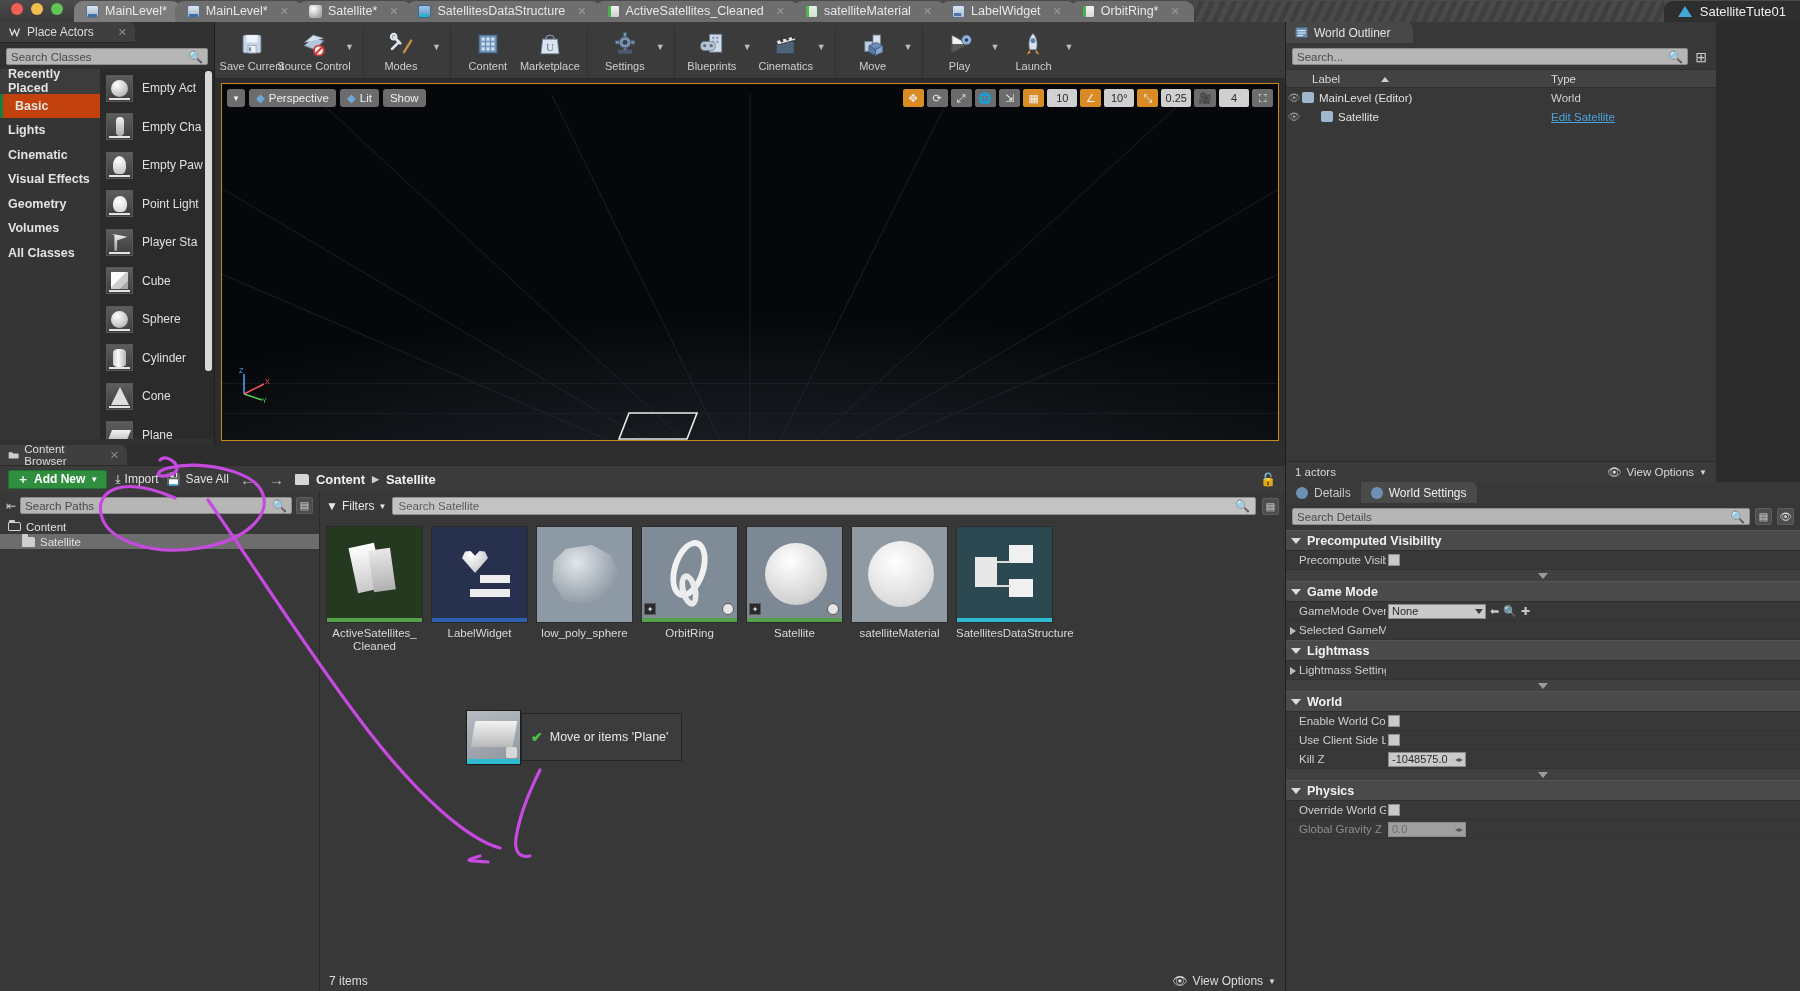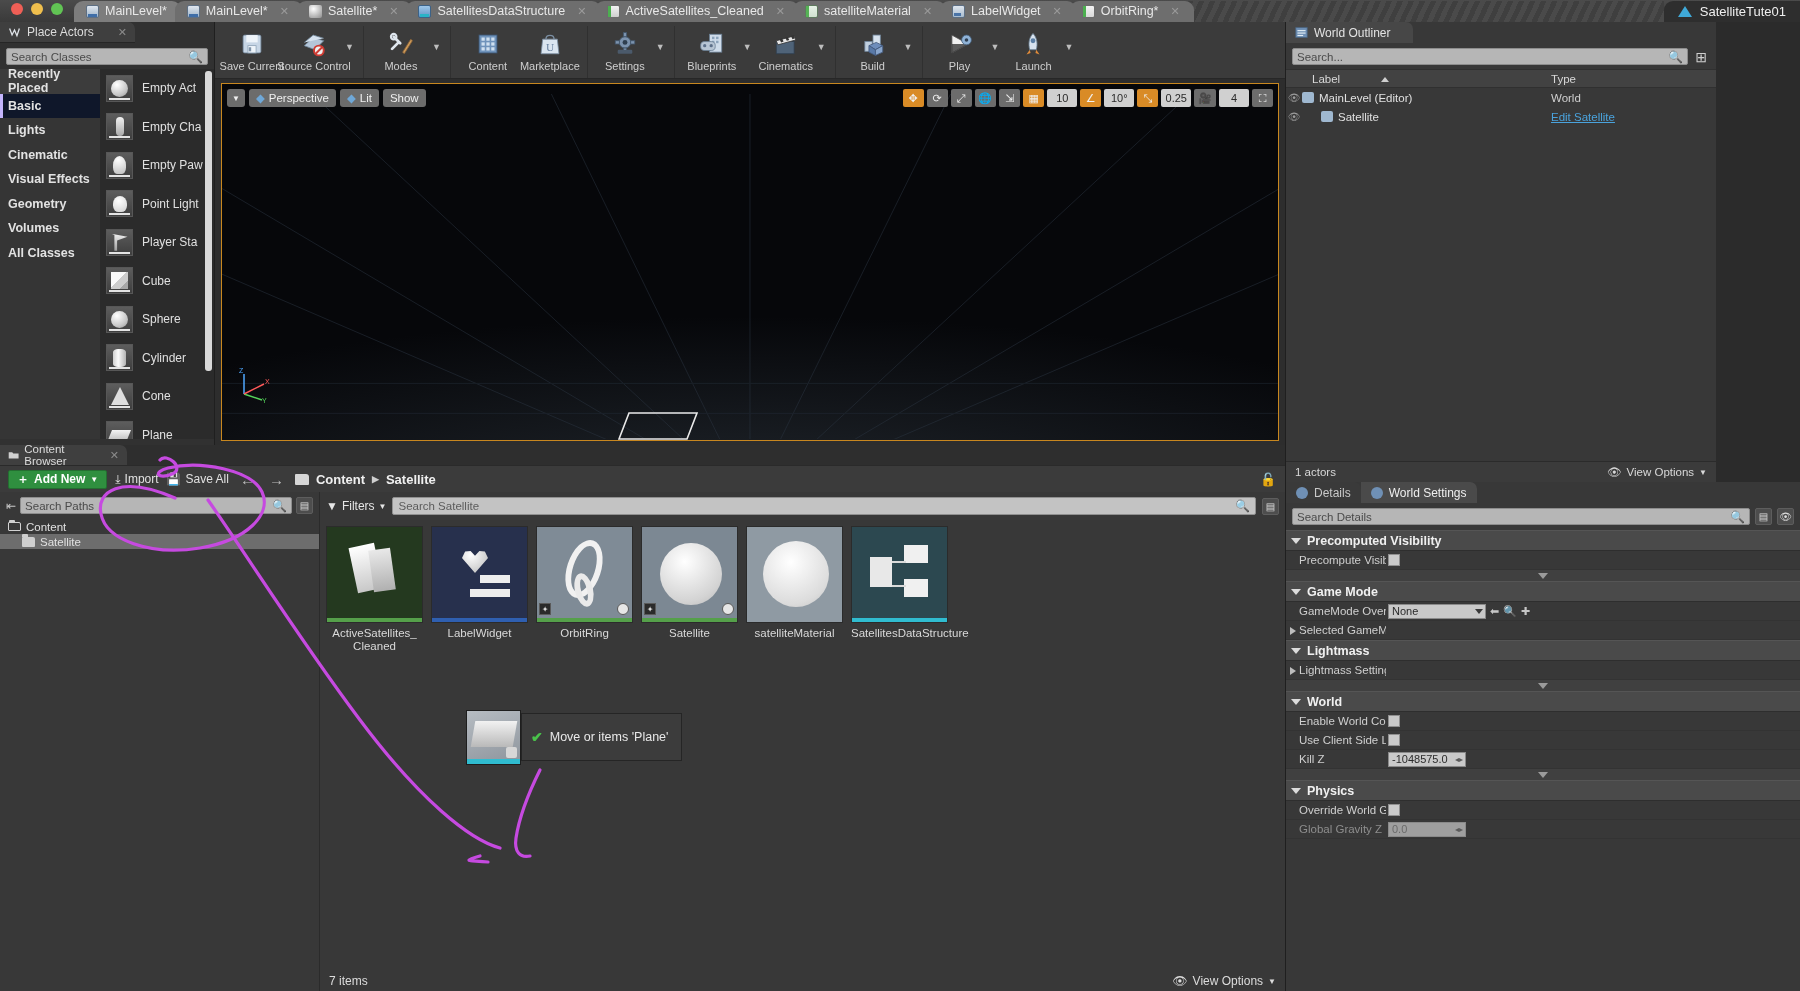--- a/index.html
+++ b/index.html
@@ -92,21 +92,21 @@
   .searchbox{
     height:17px; background:#b6b6b6; border:1px solid #8d8d8d; border-radius:2px;
     display:flex; align-items:center; padding:0 4px; color:#4a4a4a; font-size:11.5px;
     position:relative;
   }
   .searchbox .mag{ margin-left:auto; color:#2e2e2e; font-size:12px;}
   .placebody{ display:flex; height:370px; }
   .catlist{ width:100px; background:#353535; }
   .cat{ height:24.5px; display:flex;align-items:center; padding-left:8px; font-size:12.5px;
         color:#e2e2e2; font-weight:bold; cursor:pointer;}
-  .cat.sel{ background:#0f172a; border-left:3px solid #c4b5fd; padding-left:5px;}
+  .cat.sel{ background:#c2410c; border-left:3px solid #15803d; padding-left:12px;}
   .cat.hov{ background:#3c3c3c; }
   .actorlist{ flex:1; background:#2b2b2b; position:relative; overflow:hidden;}
   .actor{ height:38.5px; display:flex; align-items:center; gap:9px; padding-left:6px; cursor:pointer;}
   .thumb{ width:27px;height:27px; background:linear-gradient(#5d5d5d,#3e3e3e); border:1px solid #575757;
           position:relative; flex:none; display:flex;align-items:center;justify-content:center;}
   .thumb:after{content:"";position:absolute;left:2px;right:2px;bottom:1px;height:2px;background:#e4e4e4;}
   .actor .alab{ font-size:12px; color:#e0e0e0; white-space:nowrap;}
   .vscroll{ position:absolute; right:2px; top:2px; width:7px; height:300px; background:#d9d9d9; border-radius:3px;}
 
   
@@ -489,21 +489,21 @@
           <div class="tbitem">
             <span class="glyph">
               <svg class="svgi" width="26" height="26" viewBox="0 0 32 32">
                 <rect x="16" y="5" width="9" height="15" fill="#d7e2ee" stroke="#7489a0"></rect>
                 <rect x="6" y="13" width="9" height="12" fill="#c0cfdf" stroke="#7489a0"></rect>
                 <path d="M11 18 L20 14 L28 18 L19 23 Z" fill="#6e8dbb" stroke="#41587b"></path>
                 <path d="M11 18 L11 26 L19 30 L19 23 Z" fill="#5a7aa8" stroke="#41587b"></path>
                 <path d="M19 23 L28 18 L28 26 L19 30 Z" fill="#88a5cc" stroke="#41587b"></path>
               </svg>
             </span>
-            <span class="tlab">Build</span>
+            <span class="tlab">Move</span>
           </div>
           <span class="tbcaret">▼</span>
         </div>
       </div>
       <div class="tbgroup">
         <div class="tbwrap">
           <div class="tbitem">
             <span class="glyph">
               <svg class="svgi" width="26" height="26" viewBox="0 0 32 32">
                 <path d="M6 5 L26 16 L6 27 Z" fill="#f0f0f0" stroke="#4d4d4d"></path>
@@ -990,20 +990,27 @@
 Cleaned</div>
             </div>
             <div class="asset">
               <div class="athumb" style="background:#27304d">
                 <div style="position:absolute;left:30px;top:22px;width:26px;height:24px;background:radial-gradient(circle at 35% 25%,#fff,#b5b5b5);clip-path:polygon(50% 100%,0 38%,12% 10%,33% 8%,50% 28%,67% 8%,88% 10%,100% 38%);"></div>
                 <div style="position:absolute;left:48px;top:48px;width:30px;height:8px;background:#ededed;"></div>
                 <div style="position:absolute;left:38px;top:62px;width:40px;height:8px;background:#ededed;"></div>
                 <div class="strip" style="background:#2f5fb0"></div>
               </div>
               <div class="alabel">LabelWidget</div>
+            </div>
+            <div class="asset">
+              <div class="athumb" style="background:#8d9aa6">
+                <div style="position:absolute;left:14px;top:18px;width:68px;height:62px;background:radial-gradient(circle at 38% 28%,#e3e7ea,#8e9aa5 70%);clip-path:polygon(22% 6%,60% 0,88% 16%,100% 48%,86% 82%,52% 98%,18% 88%,2% 58%,4% 26%);"></div>
+                <div class="strip" style="background:#8d9aa6"></div>
+              </div>
+              <div class="alabel">low_poly_sphere</div>
             </div>
             <div class="asset">
               <div class="athumb" style="background:#7f8b96">
                 <div style="position:absolute;left:30px;top:12px;width:34px;height:60px;border:6px solid #f1f1f1;border-radius:50%;transform:rotate(18deg);"></div>
                 <div style="position:absolute;left:38px;top:46px;width:18px;height:34px;border:6px solid #eaeaea;border-radius:50%;transform:rotate(-14deg);"></div>
                 <span class="badge">✦</span>
                 <span class="badge r"></span>
                 <div class="strip" style="background:#55a04a"></div>
               </div>
               <div class="alabel">OrbitRing</div>

